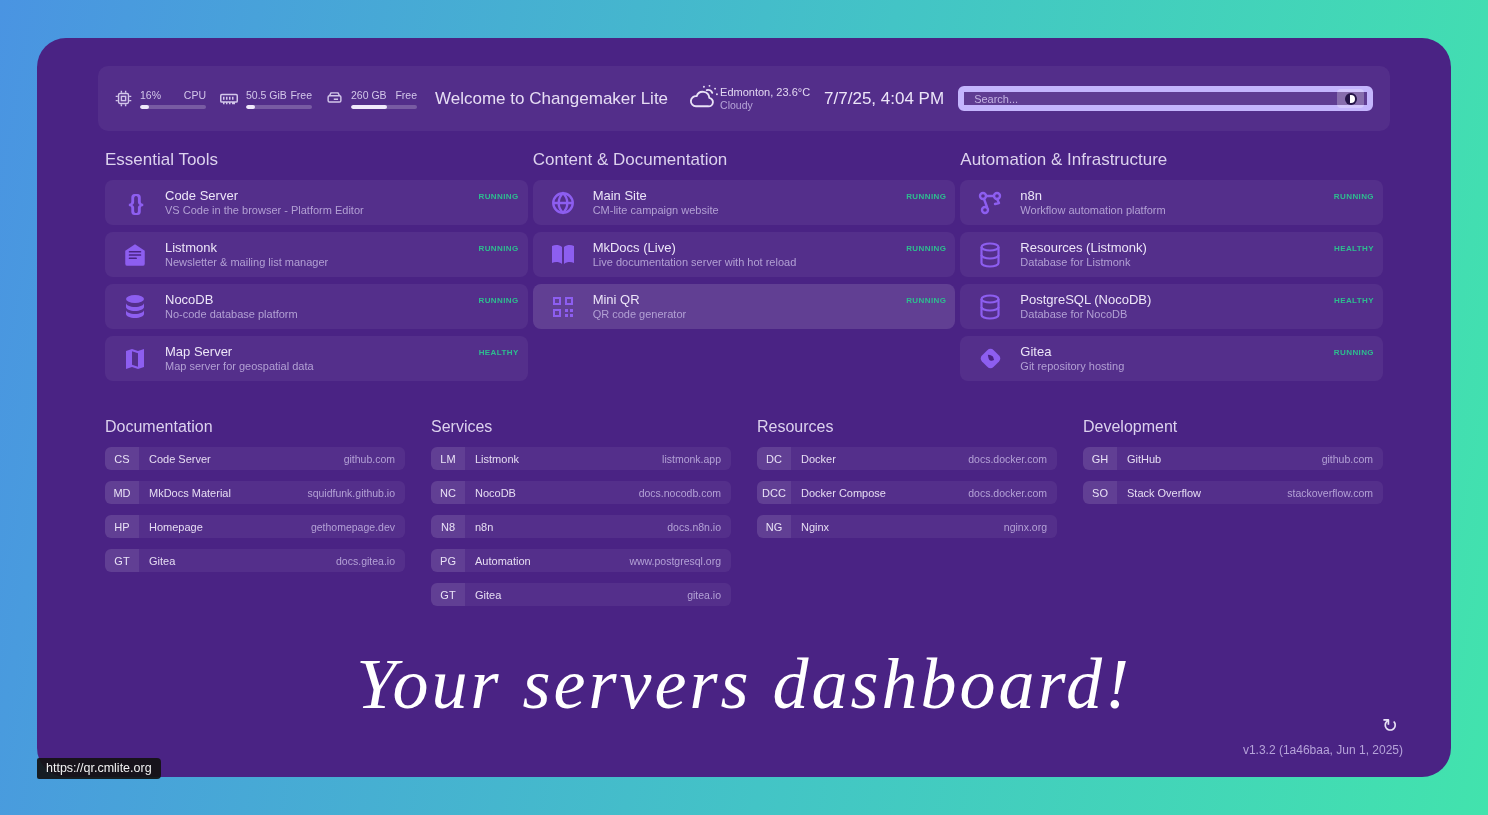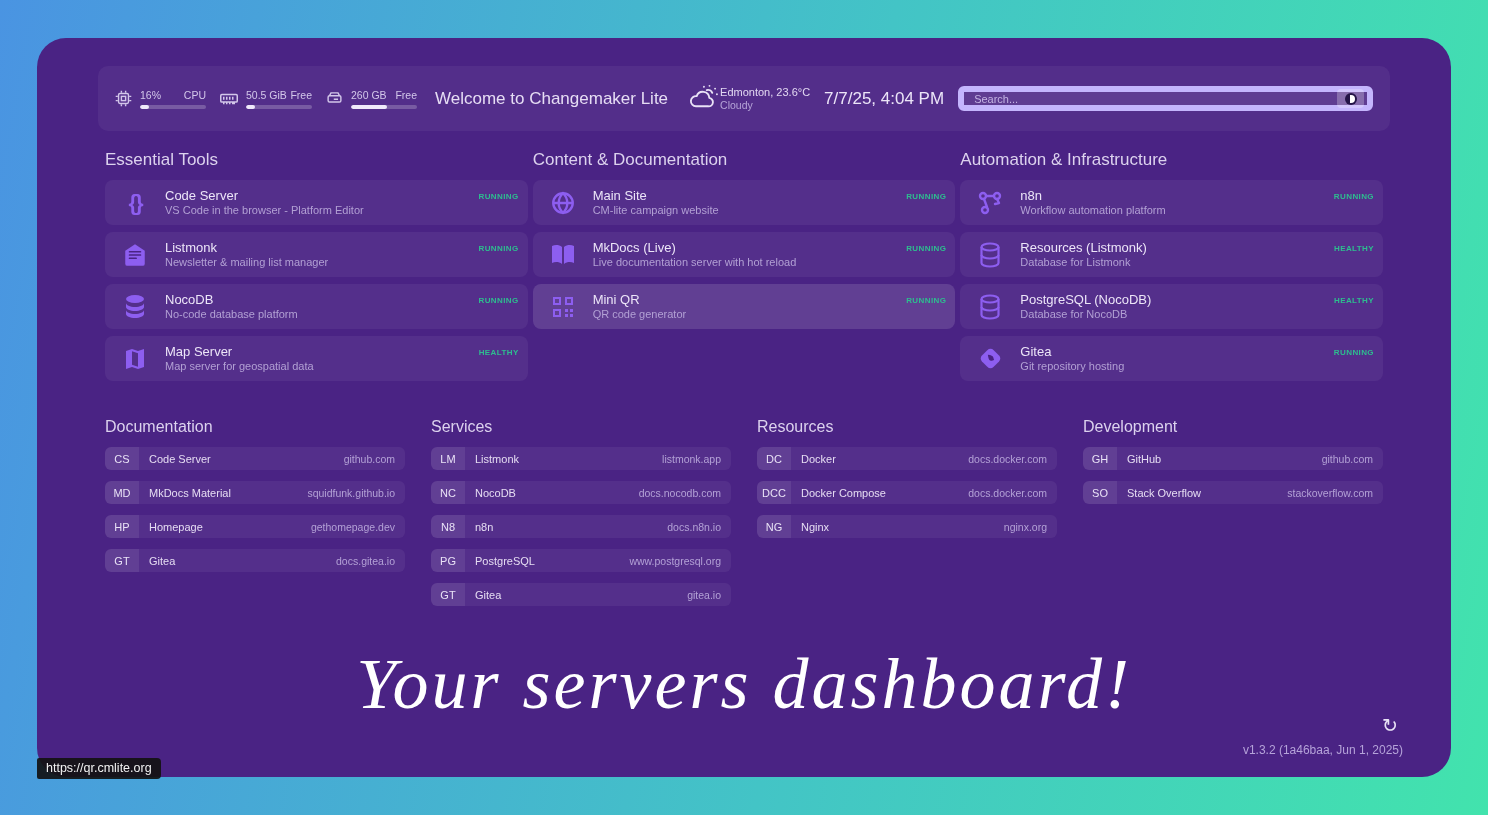--- a/index.html
+++ b/index.html
@@ -373,21 +373,21 @@
         <span class="bm-name">NocoDB</span>
         <span class="bm-url">docs.nocodb.com</span>
       </div>
       <div class="bm-row">
         <span class="bm-abbr">N8</span>
         <span class="bm-name">n8n</span>
         <span class="bm-url">docs.n8n.io</span>
       </div>
       <div class="bm-row">
         <span class="bm-abbr">PG</span>
-        <span class="bm-name">PostgreSQL</span>
+        <span class="bm-name">Automation</span>
         <span class="bm-url">www.postgresql.org</span>
       </div>
       <div class="bm-row">
         <span class="bm-abbr">GT</span>
         <span class="bm-name">Gitea</span>
         <span class="bm-url">gitea.io</span>
       </div>
     </div>
 
     <div>

